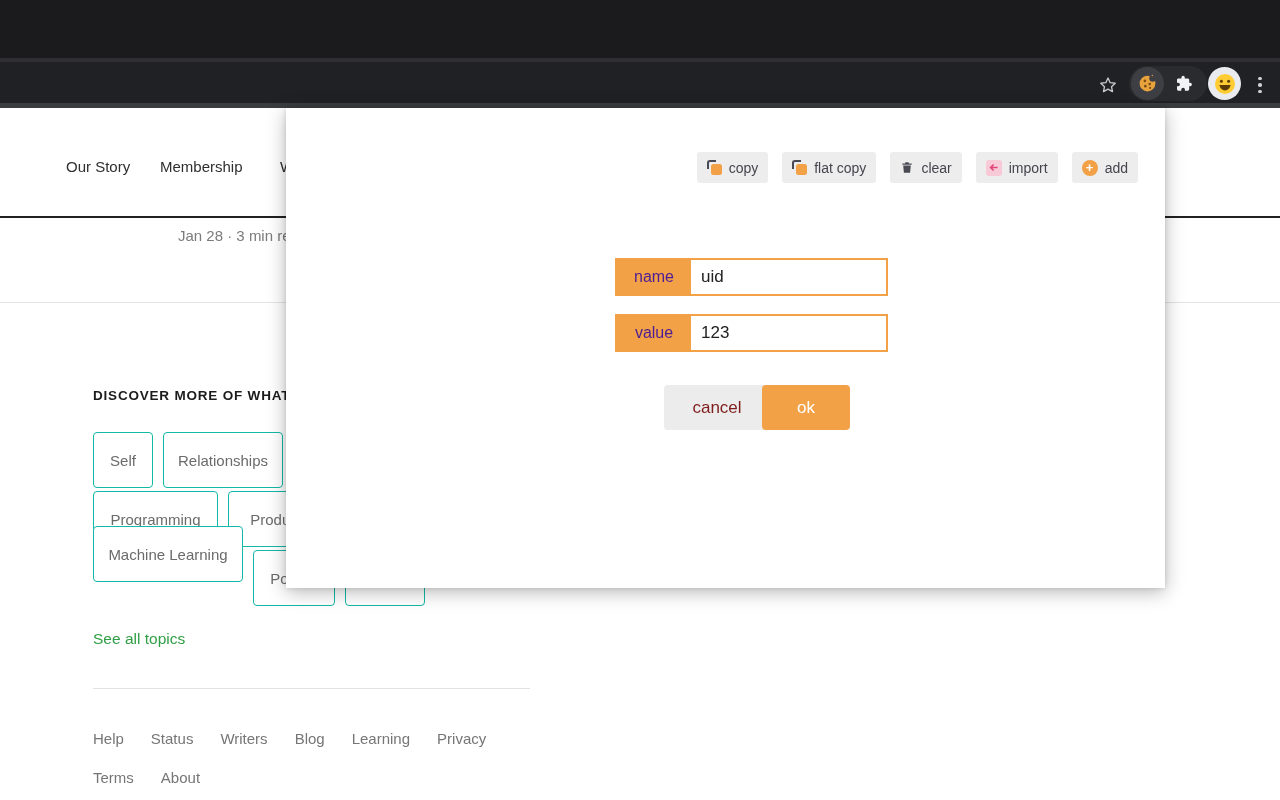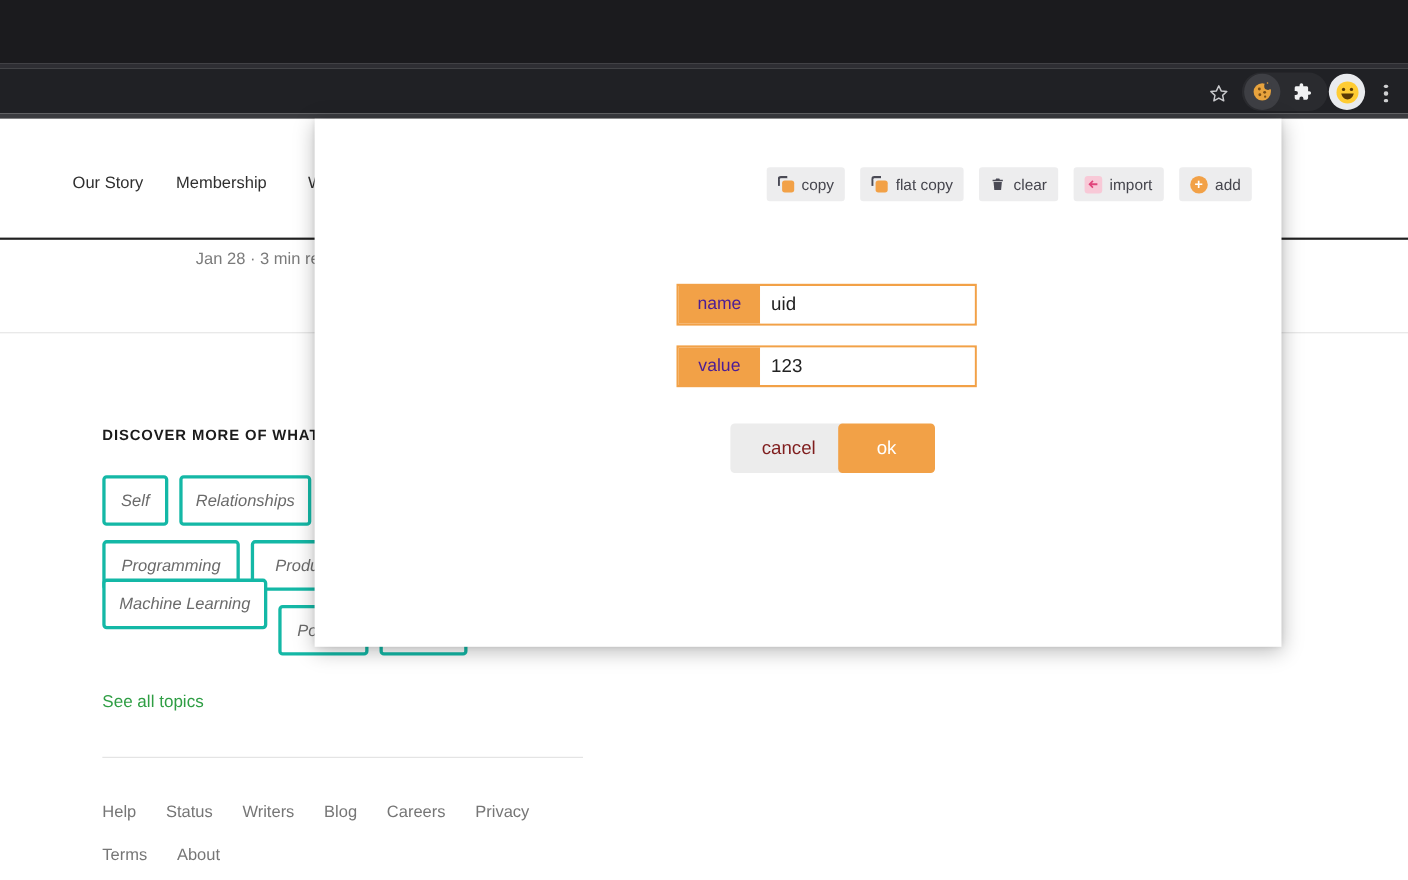--- a/index.html
+++ b/index.html
@@ -22,22 +22,22 @@
   .kebab { position:absolute; top:73px; left:1254px; width:12px; height:24px; display:flex; flex-direction:column; align-items:center; justify-content:center; gap:3px; cursor:pointer; }
   .kebab i { width:3.5px; height:3.5px; border-radius:50%; background:#CFD0D2; }
 
   
   .page { position:absolute; top:108px; left:0; width:1280px; height:692px; background:#fff; z-index:1; }
   .nav-item { position:absolute; top:50px; font-size:15px; color:#2f2f2f; white-space:nowrap; cursor:pointer; }
   .nav-line  { position:absolute; top:108px; left:0; width:1280px; height:2px; background:#212121; }
   .meta-text { position:absolute; top:119px; left:178px; font-size:15px; color:#7b7b7b; white-space:nowrap; }
   .thin-line { position:absolute; top:194px; left:0; width:1280px; height:1px; background:#E4E4E4; }
   .discover  { position:absolute; top:280px; left:93px; font-size:13.5px; font-weight:bold; letter-spacing:0.8px; color:#1b1b1b; white-space:nowrap; }
-  .chip { position:absolute; height:46px; border:3px solid #14b8a6; border-radius:4px; background:#fff;
-          display:flex; align-items:center; justify-content:center; font-size:15px; color:#6b6b6b; white-space:nowrap; cursor:pointer;font-style:italic; }
+  .chip { position:absolute; height:56px; border:1px solid #14b8a6; border-radius:4px; background:#fff;
+          display:flex; align-items:center; justify-content:center; font-size:15px; color:#6b6b6b; white-space:nowrap; cursor:pointer; }
   .see-all { position:absolute; top:522px; left:93px; font-size:15.5px; color:#2F9E44; cursor:pointer; }
   .foot-div { position:absolute; top:580px; left:93px; width:437px; height:1px; background:#E2E2E2; }
   .foot-row { position:absolute; left:93px; display:flex; gap:27px; font-size:15px; color:#767676; }
   .foot-row span { cursor:pointer; }
 
   
   .popup { position:absolute; top:108px; left:286px; width:879px; height:480px; background:#fff; z-index:10;
            box-shadow:0 4px 18px rgba(0,0,0,0.28), 0 0 5px rgba(0,0,0,0.12); }
   .popup-toolbar { position:absolute; top:44px; right:27px; display:flex; gap:14px; }
   .ptb-btn { height:31px; padding:0 10px; background:#EDEDEE; border:none; border-radius:3px;
@@ -133,21 +133,21 @@
     <div class="chip" style="top:442px; left:345px; width:80px"></div>
 
     <div class="see-all">See all topics</div>
     <div class="foot-div"></div>
 
     <div class="foot-row" style="top:622px">
       <span>Help</span>
       <span>Status</span>
       <span>Writers</span>
       <span>Blog</span>
-      <span>Careers</span>
+      <span>Learning</span>
       <span>Privacy</span>
     </div>
     <div class="foot-row" style="top:661px">
       <span>Terms</span>
       <span>About</span>
     </div>
   </div>
 
   <div class="popup">
 

